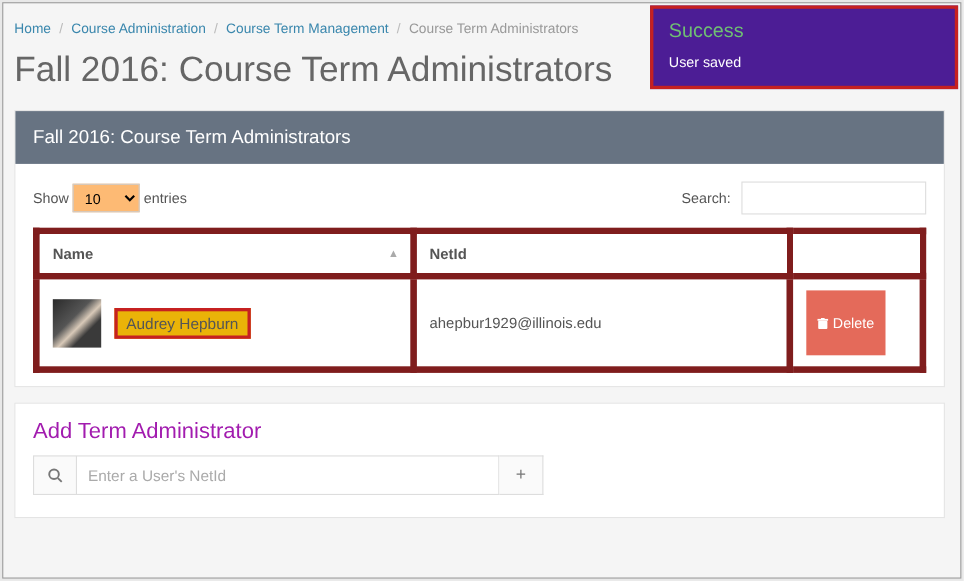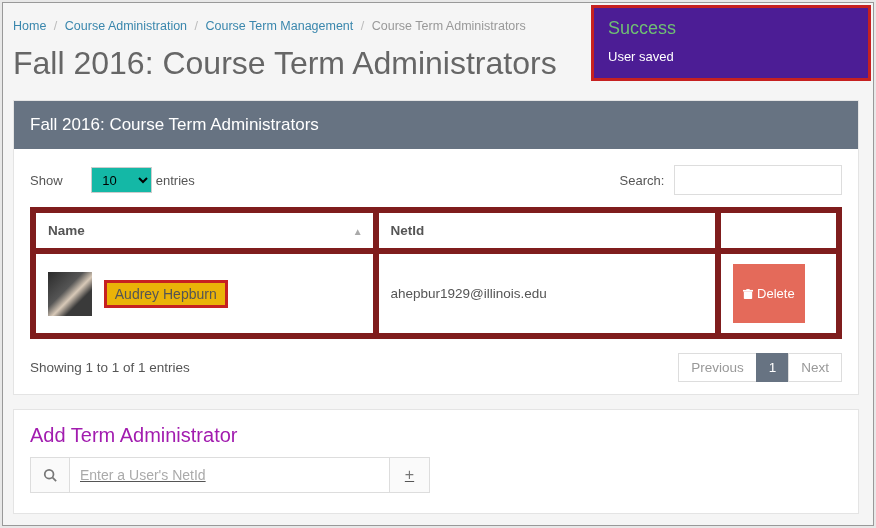--- a/index.html
+++ b/index.html
@@ -57,27 +57,26 @@
     display: flex;
     justify-content: space-between;
     align-items: center;
     font-size: 13px;
     color: #555;
     margin-bottom: 12px;
   }
   .length-select {
     display: inline-block;
     border: 1px solid #ccc;
-    background: #14b8a6;
+    background: #fdba74;
     height: 26px;
     padding: 0 18px 0 6px;
     font-size: 13px;
     position: relative;
     appearance: menulist;
-    margin-left: 25px;
   }
   .search-input {
     border: 1px solid #ddd;
     height: 30px;
     width: 168px;
     margin-left: 6px;
     padding: 0 6px;
     font-size: 13px;
   }
   table.data {
@@ -171,22 +170,21 @@
     padding: 14px 16px 20px 16px;
   }
   .add-title {
     color: #a21caf;
     font-size: 20px;
     font-weight: 500;
     margin-bottom: 10px;
   }
   .input-group {
     display: flex;
-    width: 400px;
-    text-decoration: underline;
+    width: 464px;
   }
   .ig-addon {
     border: 1px solid #ddd;
     background: #fafafa;
     width: 40px;
     display: flex;
     align-items: center;
     justify-content: center;
     color: #888;
   }
@@ -302,28 +300,20 @@
                         <rect x="4" y="0" width="4" height="1.5"></rect>
                       </svg>
                   </span>
                   <span>Delete</span>
                 </button>
               </td>
             </tr>
           </tbody>
         </table>
 
-        <div class="table-footer">
-          <div>Showing 1 to 1 of 1 entries</div>
-          <div class="pager">
-            <span class="pg">Previous</span>
-            <span class="pg active">1</span>
-            <span class="pg">Next</span>
-          </div>
-        </div>
 
       </div>
     </div>
 
     <div class="add-section">
       <div class="add-title">Add Term Administrator</div>
       <div class="input-group">
         <div class="ig-addon">
           <svg width="14" height="14" viewBox="0 0 16 16" fill="none" stroke="#777" stroke-width="2">
               <circle cx="7" cy="7" r="5"></circle>

